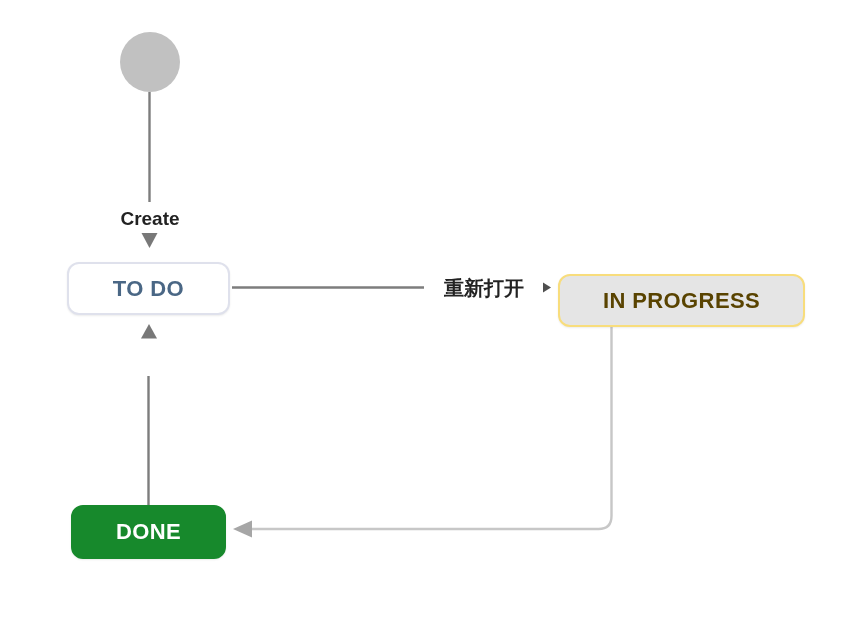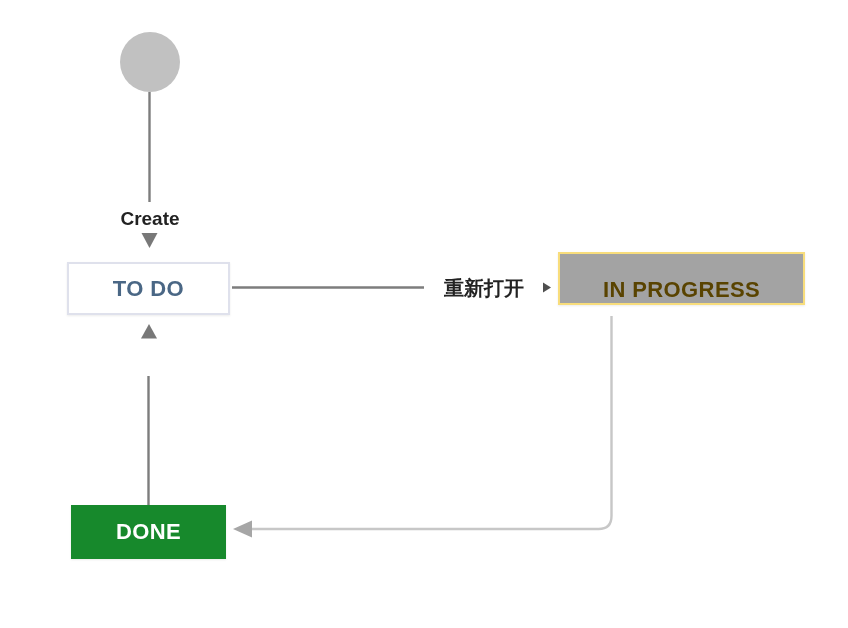--- a/index.html
+++ b/index.html
@@ -45,46 +45,45 @@
     height: 60px;
     border-radius: 50%;
     background: var(--start-node, #c1c1c1);
     z-index: 2;
   }
   .status-box {
     position: absolute;
     display: flex;
     align-items: center;
     justify-content: center;
-    border-radius: 0;
+    border-radius: 12px;
     font-weight: bold;
     font-size: 22px;
     letter-spacing: 0.4px;
     z-index: 3;
     box-sizing: border-box;
     box-shadow: 0 1px 2px rgba(0,0,0,0.08);
   }
   .status-todo {
     left: 67px;
     top: 262px;
     width: 163px;
     height: 53px;
     background: #ffffff;
     border: 2px solid var(--todo-border, #dfe1ec);
     color: var(--todo-text, #4a6785);
   }
   .status-inprogress {
     left: 558px;
-    top: 252px;
+    top: 274px;
     width: 247px;
     height: 53px;
-    background: #a3a3a3;
+    background: #e5e5e5;
     border: 2px solid var(--inprogress-border, #f8dd7c);
     color: var(--inprogress-text, #594300);
-    align-items: flex-end;
   }
   .status-done {
     left: 71px;
     top: 505px;
     width: 155px;
     height: 54px;
     background: var(--done-bg, #17892c);
     border: 2px solid var(--done-bg, #17892c);
     color: var(--done-text, #ffffff);
   }

